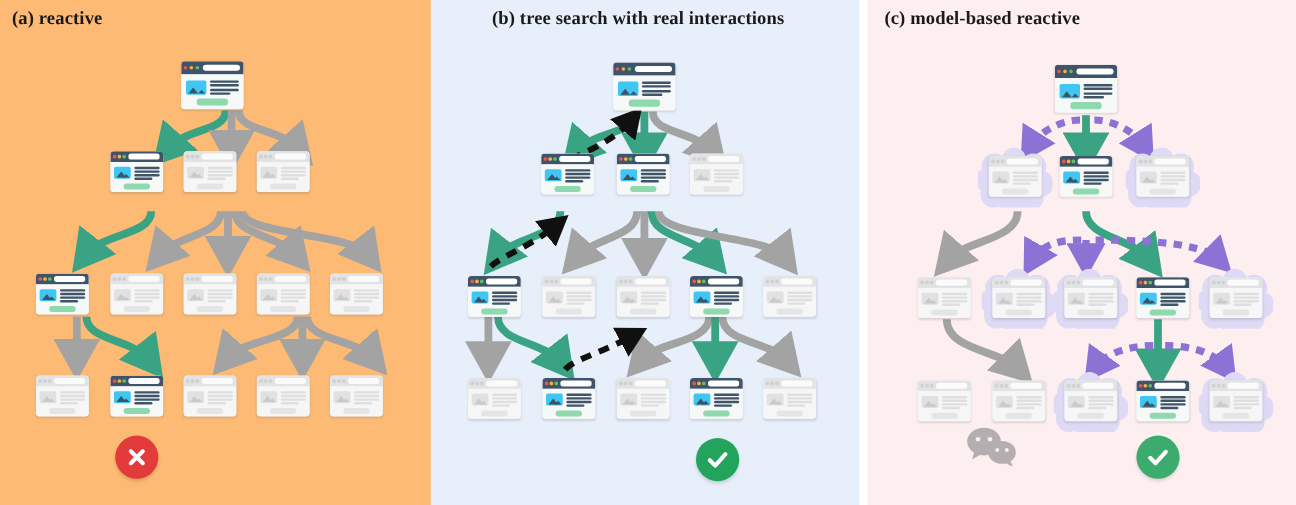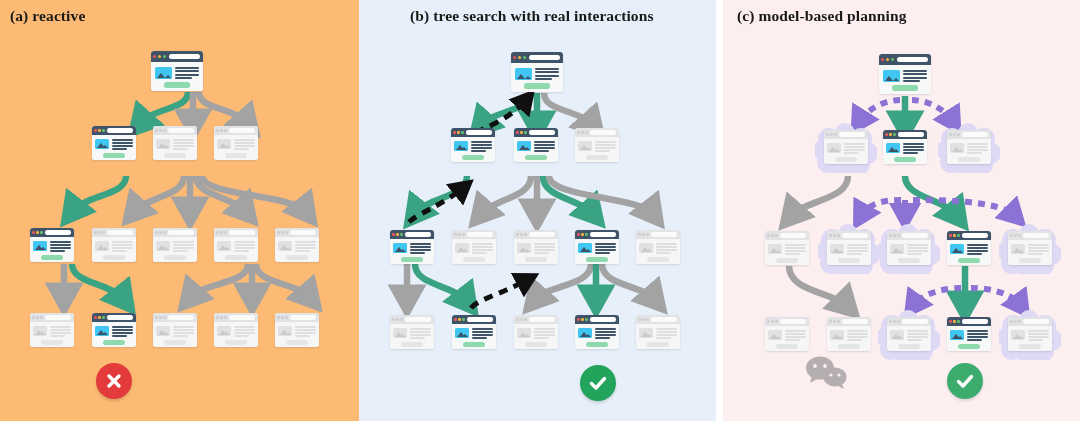--- a/index.html
+++ b/index.html
@@ -883,21 +883,21 @@
     </div>
 
     <div class="badge badge-ok" style="left:221px; top:365px;">
       <svg width="22" height="22" viewBox="0 0 22 22">
         <path d="M4.5,11.5 L9,16 L17.5,6.5" stroke="#ffffff" stroke-width="3.4" fill="none" stroke-linecap="round" stroke-linejoin="round"></path>
       </svg>
     </div>
   </div>
 
   <div class="panel panel-c">
-    <div class="panel-title">(c) model-based planning</div>
+    <div class="panel-title">(c) model-based reactive</div>
 
     <svg class="svg-layer" viewBox="0 0 357 421">
       <defs>
         <marker id="ah-green-c" markerWidth="6" markerHeight="6" refX="2.4" refY="3" orient="auto">
           <path d="M0,0 L5.4,3 L0,6 z" fill="#3aa383"></path>
         </marker>
         <marker id="ah-gray-c" markerWidth="6" markerHeight="6" refX="2.4" refY="3" orient="auto">
           <path d="M0,0 L5.4,3 L0,6 z" fill="#a3a3a3"></path>
         </marker>
         <marker id="ah-purple-c" markerWidth="5.4" markerHeight="5.4" refX="2.2" refY="2.7" orient="auto">

